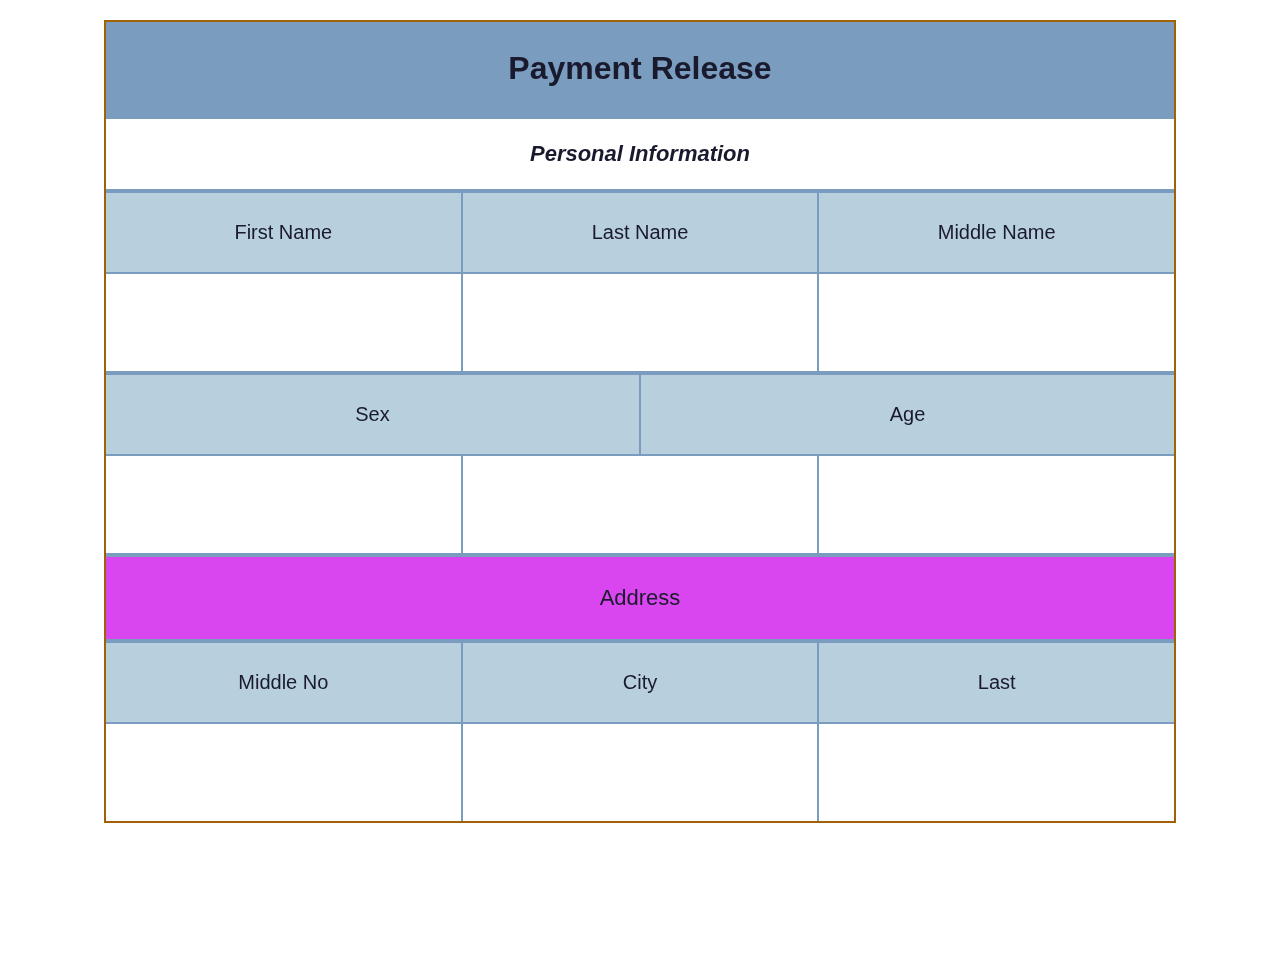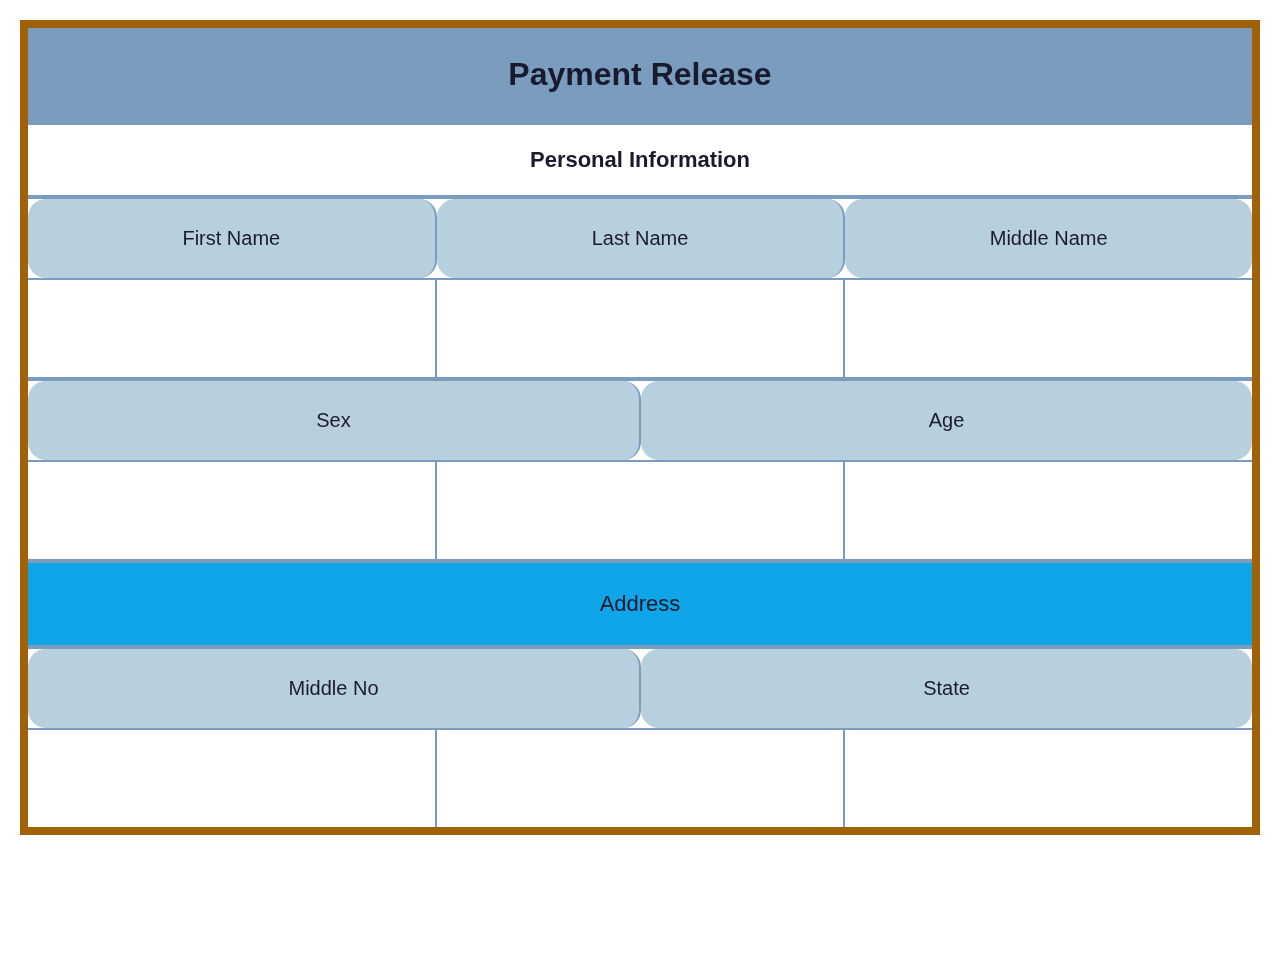--- a/index.html
+++ b/index.html
@@ -11,22 +11,22 @@
     body {
       background: #fff;
       font-family: Arial, sans-serif;
       display: flex;
       justify-content: center;
       align-items: flex-start;
       padding: 20px;
     }
 
     .form-container {
-      width: 1240px;
-      border: 8px solid #a16207;
+      width: 1072px;
+      border: 2px solid #a16207;
       border-collapse: collapse;
     }
 
     .form-title-row {
       background-color: #7a9cbf;
       text-align: center;
       padding: 28px 20px;
       border-bottom: 2px solid #7a9cbf;
     }
 
@@ -41,38 +41,38 @@
       background-color: #ffffff;
       text-align: center;
       padding: 22px 20px;
       border-bottom: 2px solid #7a9cbf;
       border-top: 2px solid #7a9cbf;
     }
 
     .section-header-row span {
       font-size: 22px;
       font-weight: bold;
+      font-style: italic;
       color: #1a1a2e;
     }
 
     .col-header-row {
       display: flex;
       border-bottom: 2px solid #7a9cbf;
       border-top: 2px solid #7a9cbf;
     }
 
     .col-header-cell {
       flex: 1;
       background-color: #b8cfde;
       text-align: center;
       padding: 28px 10px;
       font-size: 20px;
       color: #1a1a2e;
       border-right: 2px solid #7a9cbf;
-      border-radius: 18px;
     }
 
     .col-header-cell:last-child {
       border-right: none;
     }
 
     .data-row {
       display: flex;
       border-bottom: 2px solid #7a9cbf;
     }
@@ -83,21 +83,21 @@
       padding: 38px 10px;
       border-right: 2px solid #7a9cbf;
       min-height: 80px;
     }
 
     .data-cell:last-child {
       border-right: none;
     }
 
     .address-section-row {
-      background-color: #0ea5e9;
+      background-color: #d946ef;
       text-align: center;
       padding: 28px 20px;
       border-bottom: 2px solid #7a9cbf;
       border-top: 2px solid #7a9cbf;
     }
 
     .address-section-row span {
       font-size: 22px;
       color: #1a1a2e;
     }
@@ -178,21 +178,24 @@
 
   <div class="address-section-row">
     <span>Address</span>
   </div>
 
   <div class="col-header-row">
     <div class="col-header-cell">
       <span>Middle No</span>
     </div>
     <div class="col-header-cell">
-      <span>State</span>
+      <span>City</span>
+    </div>
+    <div class="col-header-cell">
+      <span>Last</span>
     </div>
   </div>
 
   <div class="last-data-row">
     <div class="last-data-cell">
       <input type="text" style="width: 100%; border: none; outline: none; font-size: 18px;">
     </div>
     <div class="last-data-cell">
       <input type="text" style="width: 100%; border: none; outline: none; font-size: 18px;">
     </div>

